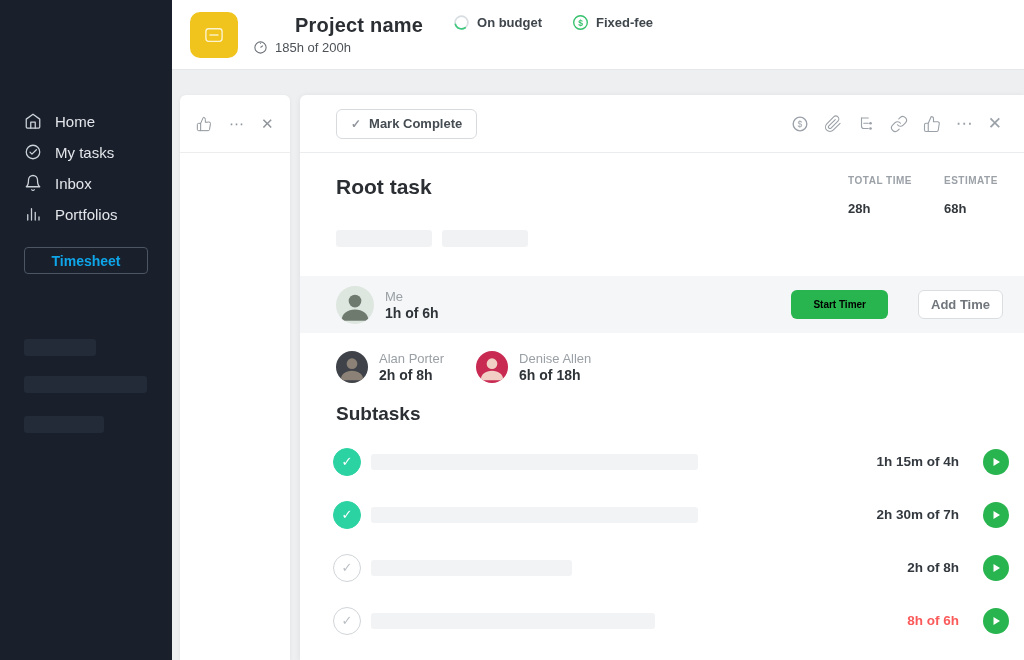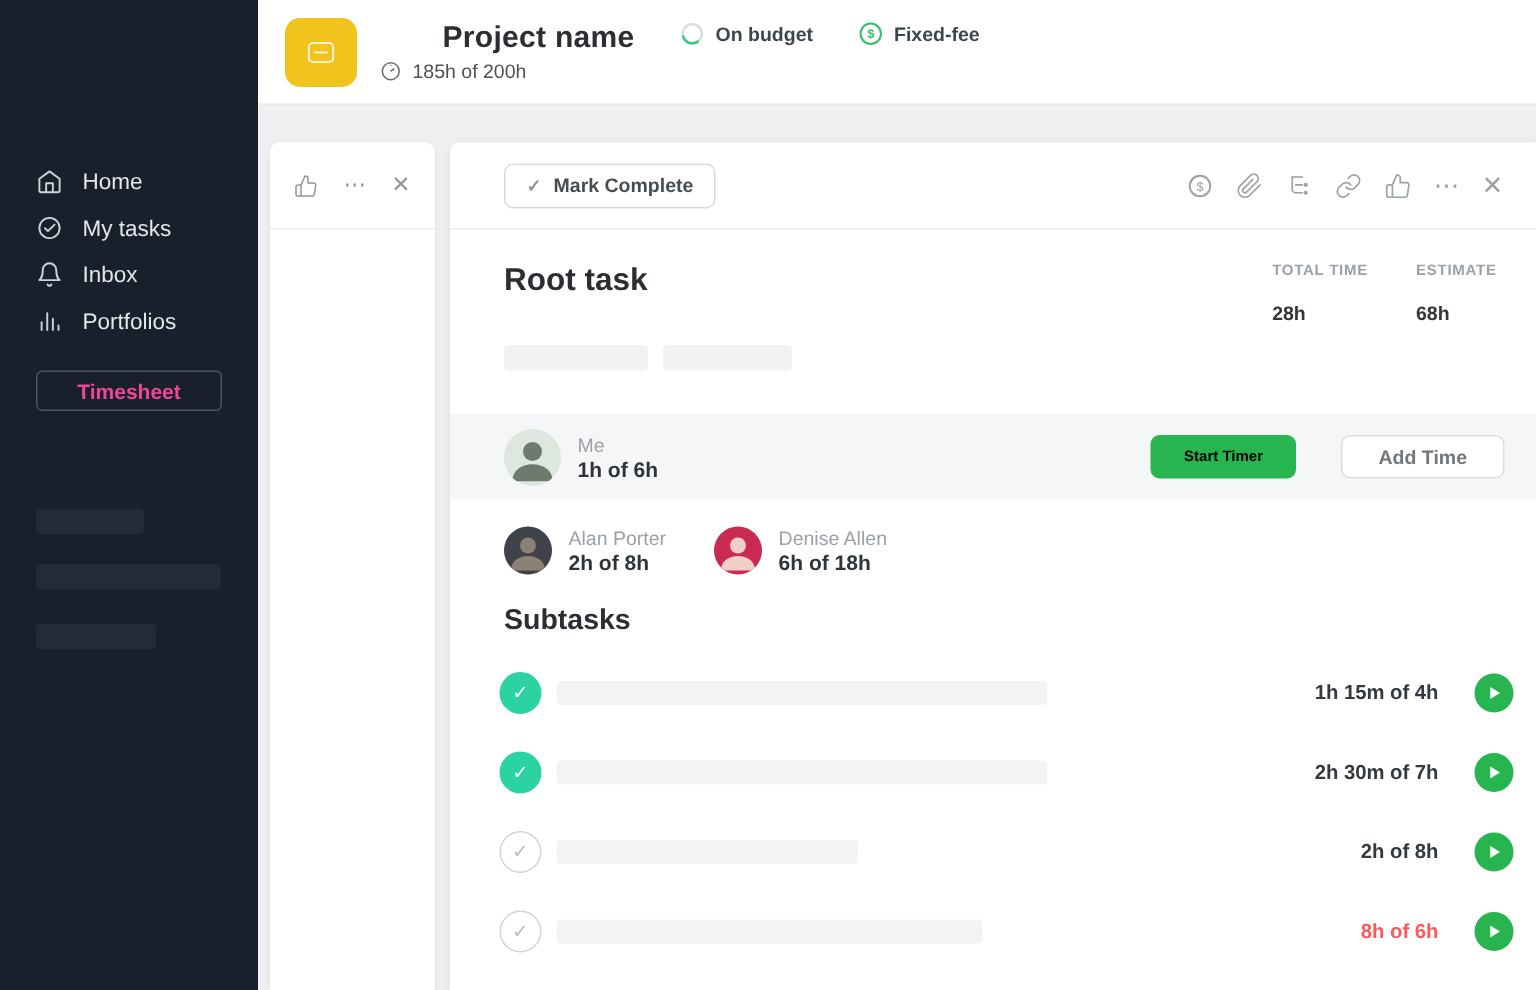--- a/index.html
+++ b/index.html
@@ -6,21 +6,21 @@
   html,body { width:1024px; height:660px; overflow:hidden; }
   body { font-family:"Liberation Sans", sans-serif; background:#edeff1; color:#2b2f33; }
   .app { display:flex; width:1024px; height:660px; }
 
   
   .sidebar { width:172px; height:660px; background:#191f2b; flex:0 0 172px; display:flex; flex-direction:column; }
   .nav { margin-top:105px; display:flex; flex-direction:column; }
   .nav-item { display:flex; align-items:flex-end; gap:13px; padding:6px 24px; height:31px; cursor:pointer; }
   .nav-item svg { width:18px; height:18px; stroke:#cdd2d9; fill:none; stroke-width:1.7; stroke-linecap:round; stroke-linejoin:round; }
   .nav-label { color:#e3e6ea; font-size:15px; font-weight:500; }
-  .timesheet-btn { margin:18px 24px 0 24px; width:124px; height:27px; background:transparent; border:1px solid #4d5563; border-radius:4px; color:#ec4899; font-size:14px; font-weight:600; font-family:inherit; cursor:pointer; }
+  .timesheet-btn { margin:18px 24px 0 24px; width:124px; height:27px; background:transparent; border:1px solid #4d5563; border-radius:4px; color:#0ea5e9; font-size:14px; font-weight:600; font-family:inherit; cursor:pointer; }
   .side-skel { margin-left:24px; background:#232b39; border-radius:3px; height:17px; }
   .sk1 { margin-top:65px; width:72px; }
   .sk2 { margin-top:20px; width:123px; }
   .sk3 { margin-top:23px; width:80px; }
 
   
   .right-col { flex:1; display:flex; flex-direction:column; min-width:0; }
 
   
   .header { height:70px; background:#fff; border-bottom:1px solid #e7e8ea; display:flex; align-items:center; padding-left:18px; gap:15px; }
@@ -61,21 +61,21 @@
   .dsk1 { width:96px; } .dsk2 { width:86px; }
 
   .me-band { height:57px; flex:0 0 57px; background:#f5f6f8; display:flex; align-items:center; padding:0 21px 0 36px; gap:11px; }
   .avatar { border-radius:50%; overflow:hidden; flex-shrink:0; display:block; }
   .av-lg { width:38px; height:38px; }
   .av-sm { width:32px; height:32px; }
   .who { display:flex; flex-direction:column; gap:1px; }
   .who-name { font-size:13px; color:#9aa0a5; font-weight:500; }
   .who-time { font-size:14px; color:#2f3439; font-weight:700; }
   .start-timer { margin-left:auto; height:29px; padding:0 22px; background:#28b44e; color:#000000; border:none; border-radius:6px; font-family:inherit; font-size:10px; font-weight:700; cursor:pointer; }
-  .add-time { margin-left:19px; height:29px; padding:0 24px; background:#fff; color:#70767c; border:1px solid #dbdee1; border-radius:6px; font-family:inherit; font-size:13px; font-weight:600; cursor:pointer; }
+  .add-time { margin-left:19px; height:29px; padding:0 12px; background:#fff; color:#70767c; border:1px solid #dbdee1; border-radius:6px; font-family:inherit; font-size:13px; font-weight:600; cursor:pointer; }
 
   .collab-row { display:flex; align-items:center; gap:11px; padding:18px 0 12px 36px; }
   .collab { display:flex; align-items:flex-start; gap:11px; margin-right:21px; }
 
   .subtasks-heading { padding:8px 0 0 36px; font-size:19px; font-weight:700; color:#2b2f33; }
   .subtask-list { padding:10px 15px 0 33px; }
   .subtask-row { height:53px; display:flex; align-items:center; gap:8px; }
   .check { width:28px; height:28px; border-radius:50%; border:1.5px solid #d1d5d8; background:#fff; color:#b9bec3; display:flex; align-items:center; justify-content:center; font-size:13px; flex-shrink:0; cursor:pointer; }
   .check.done { background:#2bd3a3; border-color:#2bd3a3; color:#fff; }
   .task-skel { height:16px; background:#f2f3f4; border-radius:3px; margin-left:2px; }

